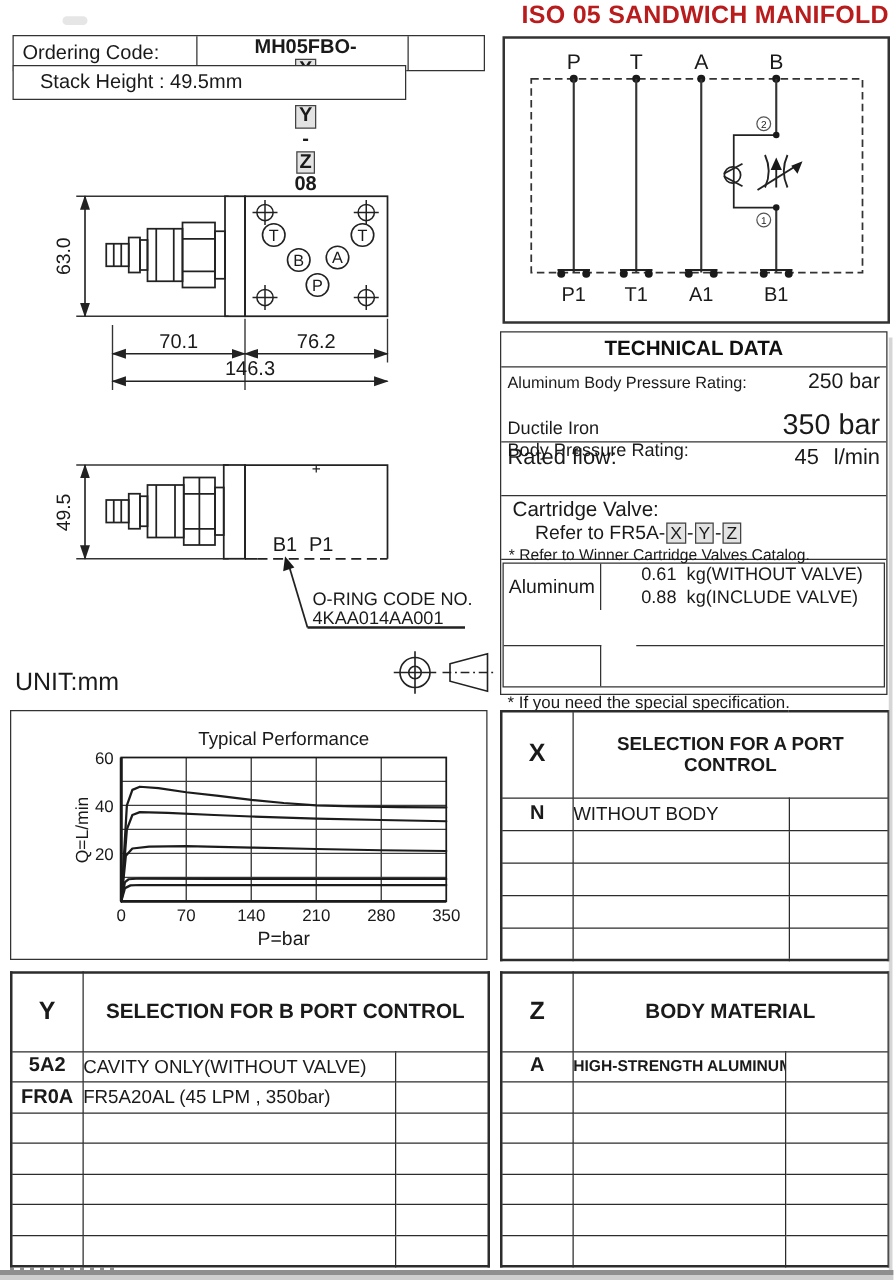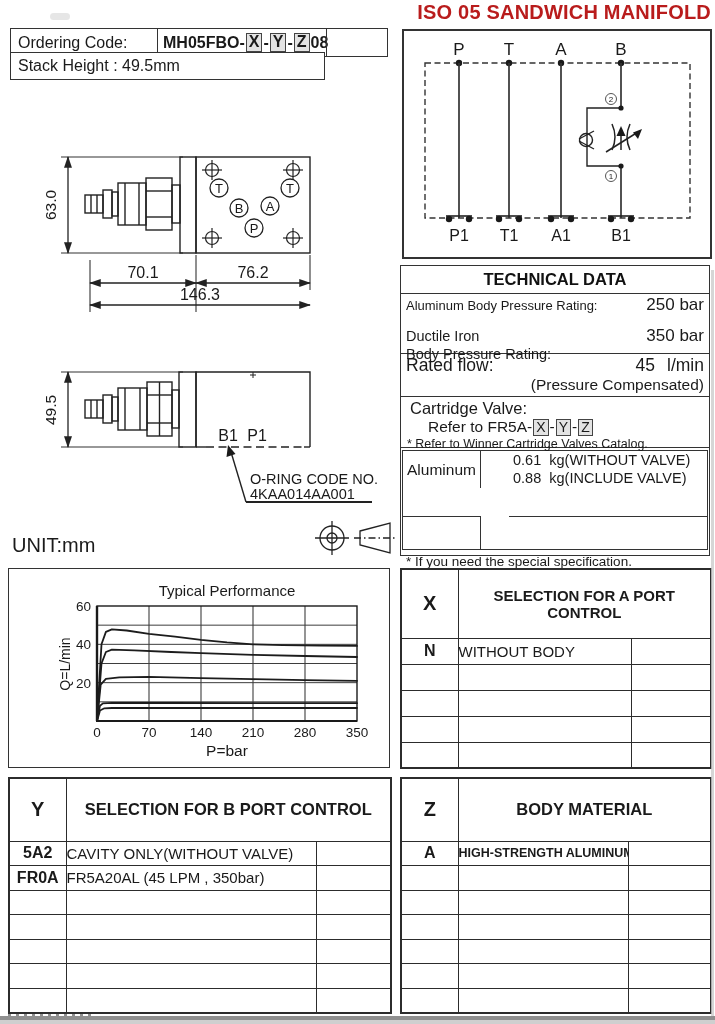--- a/index.html
+++ b/index.html
@@ -6,38 +6,38 @@
   #page{position:relative;width:715px;height:1024px;background:#fff;overflow:hidden;
         font-family:"Liberation Sans",sans-serif;color:#1a1a1a;}
   .abs{position:absolute;}
   svg text{font-family:"Liberation Sans",sans-serif;fill:#1a1a1a;}
   
   #page-title{top:1px;right:4px;font-size:20px;font-weight:bold;letter-spacing:0.2px;color:#b91c1c;}
   
   #ordering-row1{left:10px;top:28px;width:378px;height:29px;display:flex;border:1.8px solid #333;box-sizing:border-box;background:#fff;justify-content:space-between;}
   #ordering-row1 .cell{display:flex;align-items:center;box-sizing:border-box;height:100%;}
   #ordering-label{width:146px;padding-left:7px;font-size:16px;}
-  #ordering-code{width:169px;border-left:1.8px solid #333;padding-left:5px;font-size:16px;font-weight:bold;white-space:nowrap;}
+  #ordering-code{width:169px;border-left:1.8px solid #333;padding-left:5px;font-size:16px;font-weight:bold;white-space:nowrap;flex-direction:column;}
   #ordering-extra{flex:1;border-left:1.8px solid #333;}
   #ordering-row2{left:10px;top:52.2px;width:315px;height:28px;border:1.8px solid #333;box-sizing:border-box;
-                 display:flex;align-items:center;padding-left:7px;font-size:16px;background:#fff;}
+                 display:flex;align-items:center;padding-left:21px;font-size:16px;background:#fff;}
   .codebox{display:inline-block;border:1.3px solid #444;background:#e3e3e3;padding:0 2px;margin:0 1px;line-height:1.05;}
   .codebox.small{font-size:14px;}
   
   #tech-panel{left:400px;top:265px;width:310px;height:291px;border:1.8px solid #333;box-sizing:border-box;background:#fff;}
   #tech-title{height:27px;border-bottom:1.6px solid #333;display:flex;align-items:center;justify-content:center;
               font-size:16.5px;font-weight:bold;color:#111;}
   .tech-row{box-sizing:border-box;padding:1px 5px 0 5px;}
   .tr-flex{display:flex;justify-content:space-between;align-items:baseline;}
   #row-alu{height:21px;}
   #row-alu .lbl{font-size:13px;}
   #row-alu .val{font-size:17px;}
   #row-duct{height:39px;border-bottom:1.6px solid #333;}
   #row-duct .lbl{font-size:14.5px;line-height:1.25;}
-  #row-duct .val{font-size:17px;margin-top:10px;margin-left:37px;}
+  #row-duct .val{font-size:23px;margin-top:10px;margin-left:37px;}
   #row-flow{height:43px;border-bottom:1.6px solid #333;}
   #row-flow .l1{display:flex;justify-content:space-between;align-items:baseline;font-size:17.5px;}
   #row-flow .units{display:flex;gap:12px;}
   #row-flow .l2{text-align:right;font-size:15.5px;}
   #row-cart{height:51px;border-bottom:1.6px solid #333;padding-top:2px;}
   #cart-title{font-size:16.5px;padding-left:4px;}
   #cart-refer{font-size:15.5px;padding-left:22px;white-space:nowrap;}
   #cart-note{font-size:12.5px;padding-left:1px;margin-top:1px;}
   #weight-table{margin:2px 1px 0 1px;border:1.8px solid #333;display:grid;grid-template-columns:78px 1fr;gap:28px;}
   #weight-table .wt-cell{box-sizing:border-box;}
@@ -304,21 +304,20 @@
       <span class="val">350 bar</span>
     </div>
     <div class="tech-row" id="row-flow">
       <div class="l1">
         <span>Rated flow:</span>
         <span class="units">
           <span>45</span>
           <span>l/min</span>
         </span>
       </div>
-      <div class="l2">(Pressure Compensated)</div>
     </div>
     <div class="tech-row" id="row-cart">
       <div id="cart-title">Cartridge Valve:</div>
       <div id="cart-refer"><span>Refer to FR5A-</span><span class="codebox small">X</span><span>-</span><span class="codebox small">Y</span><span>-</span><span class="codebox small">Z</span></div>
       <div id="cart-note">* Refer to Winner Cartridge Valves Catalog.</div>
     </div>
     <div id="weight-table">
       <div class="wt-cell" id="wt-mat">Aluminum</div>
       <div class="wt-cell" id="wt-vals"><span>0.61  kg(WITHOUT VALVE)</span><br><span>0.88  kg(INCLUDE VALVE)</span></div>
       <div class="wt-cell" id="wt-e1"></div>

